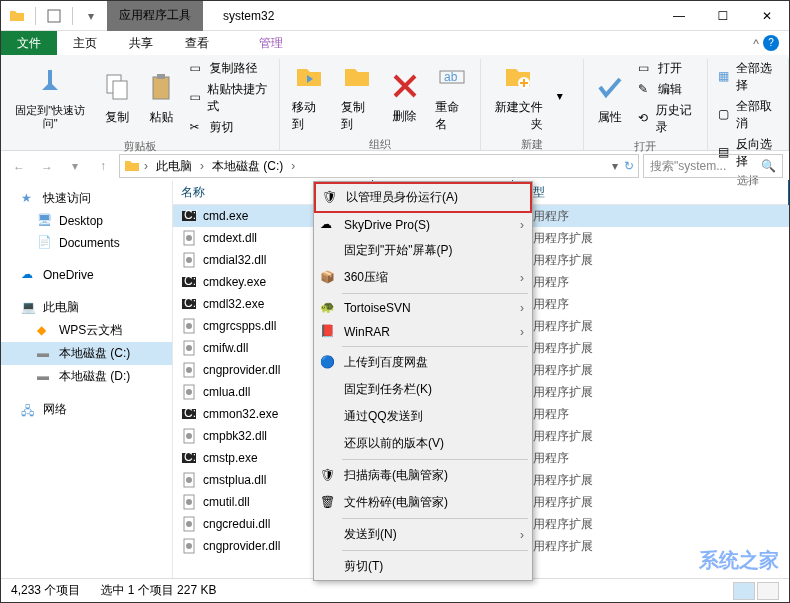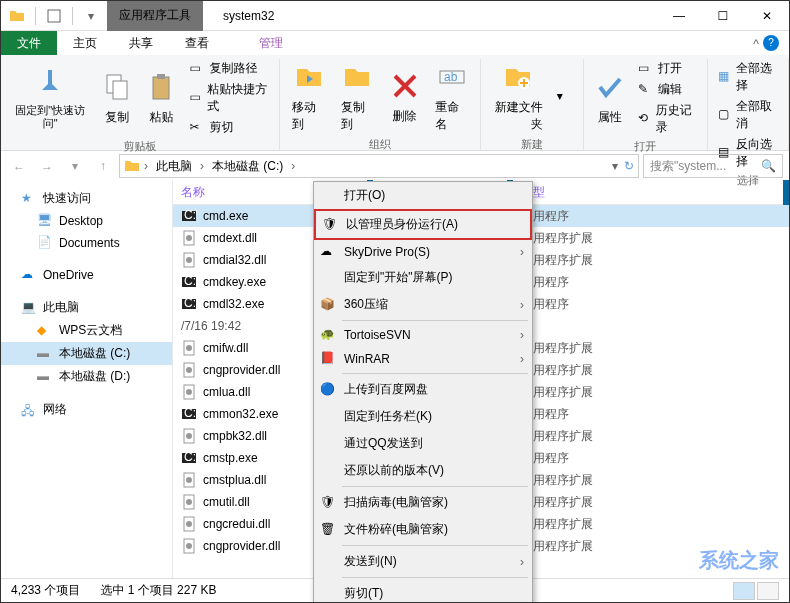--- a/index.html
+++ b/index.html
@@ -35,21 +35,21 @@
 .searchbox{width:140px;height:24px;border:1px solid #ccc;display:flex;align-items:center;padding:0 6px;color:#888}
 .main{display:flex;height:400px}
 .sidebar{width:172px;border-right:1px solid #e8e8e8;padding:6px 0;overflow:hidden}
 .sb-item{display:flex;align-items:center;gap:6px;padding:3px 8px 3px 20px;cursor:pointer}
 .sb-item.sel{background:#cde6f7}
 .sb-item.child{padding-left:36px}
 .sb-icon{width:16px;height:16px}
 .sb-spacer{height:10px}
 .filelist{flex:1;position:relative}
 .cols{display:flex;height:24px;border-bottom:1px solid #e8e8e8;align-items:center}
-.col{padding:4px 8px;border-right:6px solid #0369a1;color:#8b5cf6}
+.col{padding:4px 8px;border-right:1px solid #0369a1;color:#0c4a6e}
 .col.name{width:200px}
 .col.date{width:140px}
 .col.type{flex:1}
 .rows{overflow:hidden}
 .row{display:flex;height:22px;align-items:center}
 .row.sel{background:#cde6f7}
 .cell{padding:0 8px;display:flex;align-items:center;gap:6px;overflow:hidden;white-space:nowrap}
 .cell.name{width:200px}
 .cell.date{width:140px;color:#555}
 .cell.type{flex:1;color:#555}
@@ -389,20 +389,27 @@
             <span class="ficon"><svg viewBox="0 0 16 16">
                 <rect x="1" y="3" width="14" height="10" fill="#222"></rect>
                 <text x="3" y="11" font-size="7" fill="#fff">C:\</text>
               </svg></span>
             <span>cmdl32.exe</span>
           </div>
           <div class="cell date">/7/16 19:42</div>
           <div class="cell type">应用程序</div>
         </div>
         <div class="row">
+          <div class="cell name">
+            <span class="ficon"><svg viewBox="0 0 16 16">
+                <rect x="3" y="1" width="10" height="14" fill="#fff" stroke="#999"></rect>
+                <circle cx="8" cy="8" r="3" fill="#999"></circle>
+              </svg></span>
+            <span>cmgrcspps.dll</span>
+          </div>
           <div class="cell date">/7/16 19:42</div>
           <div class="cell type">应用程序扩展</div>
         </div>
         <div class="row">
           <div class="cell name">
             <span class="ficon"><svg viewBox="0 0 16 16">
                 <rect x="3" y="1" width="10" height="14" fill="#fff" stroke="#999"></rect>
                 <circle cx="8" cy="8" r="3" fill="#999"></circle>
               </svg></span>
             <span>cmifw.dll</span>
@@ -505,23 +512,20 @@
                 <circle cx="8" cy="8" r="3" fill="#999"></circle>
               </svg></span>
             <span>cngprovider.dll</span>
           </div>
           <div class="cell date">/7/16 19:42</div>
           <div class="cell type">应用程序扩展</div>
         </div>
       </div>
 
     <div class="ctx" id="ctx">
-        <div class="ctx-item">
-          <span>打开(O)</span>
-        </div>
         <div class="ctx-item hl">
           <span class="ctx-icon">🛡</span>
           <span>以管理员身份运行(A)</span>
         </div>
         <div class="ctx-item">
           <span class="ctx-icon">☁</span>
           <span>SkyDrive Pro(S)</span>
           <span class="ctx-arr">›</span>
         </div>
         <div class="ctx-item">

